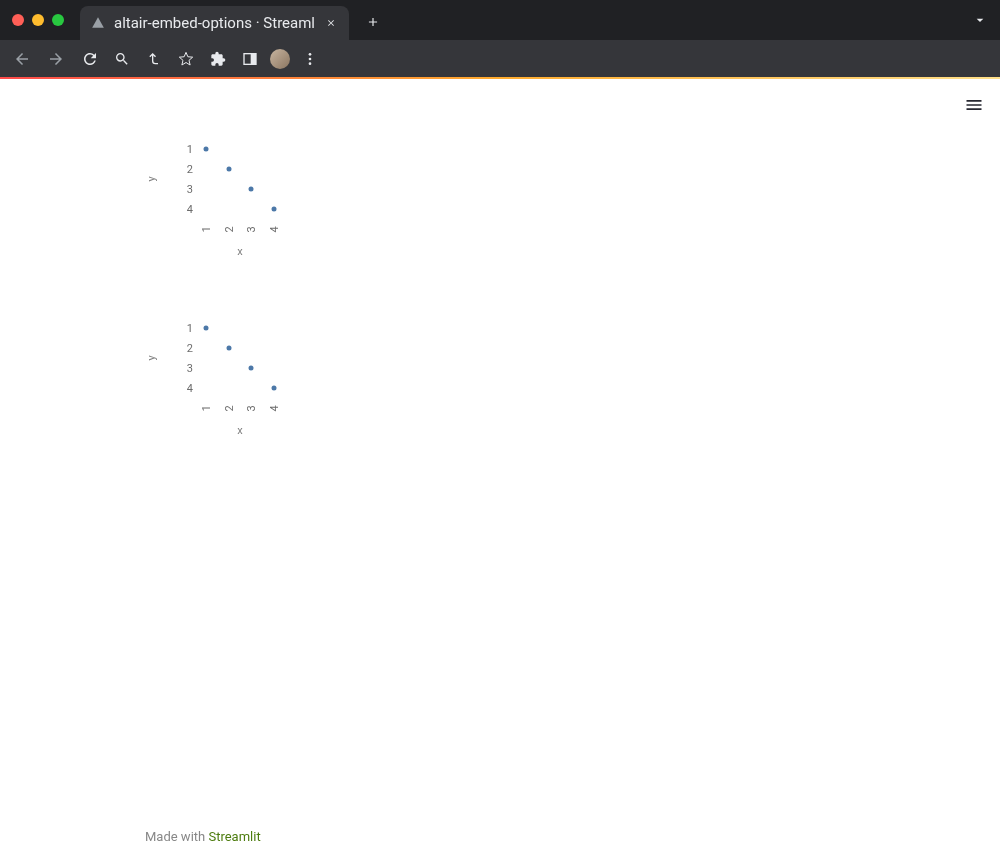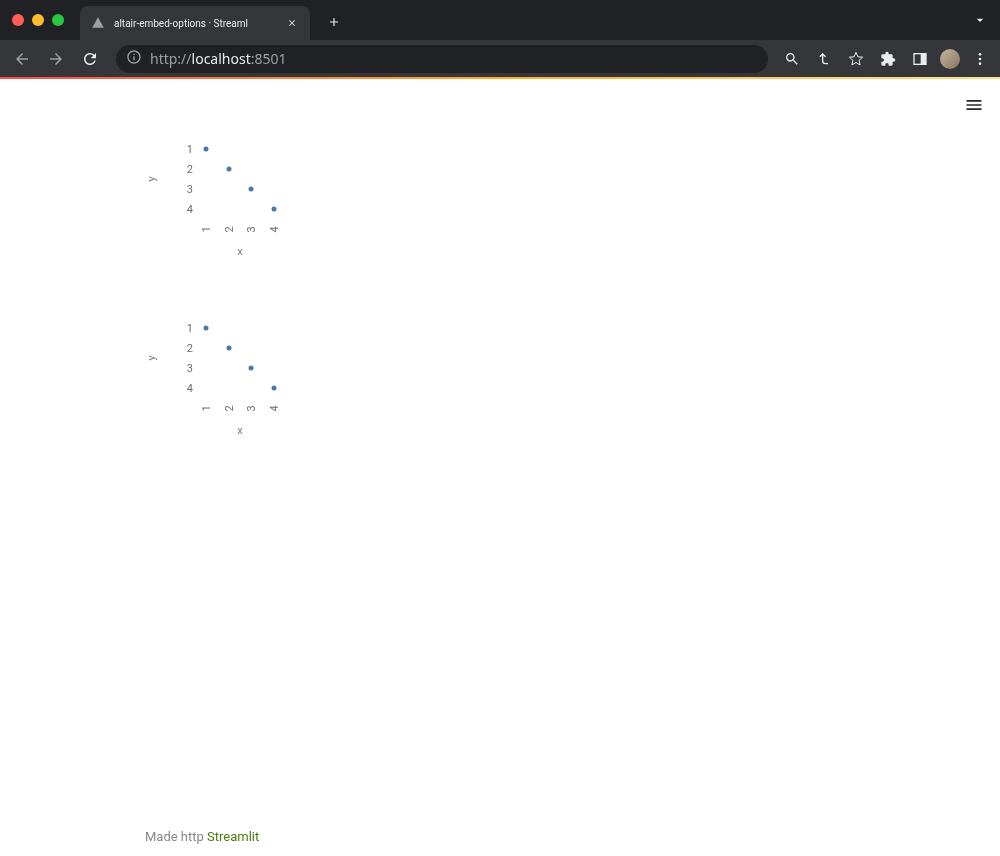--- a/index.html
+++ b/index.html
@@ -40,21 +40,21 @@
       background: #35363a;
       height: 34px;
       border-radius: 8px 8px 0 0;
       display: flex;
       align-items: center;
       padding: 0 10px;
       gap: 8px;
       min-width: 230px;
       margin-top: 6px;
       color: #e8eaed;
-      font-size: 10px;
+      font-size: 15px;
     }
     .tab-favicon {
       width: 16px;
       height: 16px;
       display: flex;
       align-items: center;
       justify-content: center;
       color: #9aa0a6;
     }
     .tab-title {
@@ -291,30 +291,20 @@
     <div class="nav-btn">
       <svg width="18" height="18" viewBox="0 0 24 24">
           <path d="M12 4l-1.41 1.41L16.17 11H4v2h12.17l-5.58 5.59L12 20l8-8z"></path>
         </svg>
     </div>
     <div class="nav-btn enabled">
       <svg width="18" height="18" viewBox="0 0 24 24">
           <path d="M17.65 6.35A7.958 7.958 0 0012 4c-4.42 0-8 3.58-8 8s3.58 8 8 8c3.73 0 6.84-2.55 7.73-6h-2.08A5.99 5.99 0 0112 18c-3.31 0-6-2.69-6-6s2.69-6 6-6c1.66 0 3.14.69 4.22 1.78L13 11h7V4l-2.35 2.35z"></path>
         </svg>
     </div>
-    <div class="url-bar">
-      <span>
-        <svg width="16" height="16" viewBox="0 0 24 24">
-            <path fill="#9aa0a6" d="M12 2C6.48 2 2 6.48 2 12s4.48 10 10 10 10-4.48 10-10S17.52 2 12 2zm0 18c-4.41 0-8-3.59-8-8s3.59-8 8-8 8 3.59 8 8-3.59 8-8 8zm-1-13h2v2h-2zm0 4h2v6h-2z"></path>
-          </svg>
-      </span>
-      <span class="url-text">
-        <span>http://</span><span class="host">localhost</span><span>:8501</span>
-      </span>
-    </div>
     <div class="toolbar-icons">
       <div class="toolbar-icon">
         <svg width="16" height="16" viewBox="0 0 24 24">
             <path d="M15.5 14h-.79l-.28-.27A6.471 6.471 0 0016 9.5 6.5 6.5 0 109.5 16c1.61 0 3.09-.59 4.23-1.57l.27.28v.79l5 4.99L20.49 19l-4.99-5zm-6 0C7.01 14 5 11.99 5 9.5S7.01 5 9.5 5 14 7.01 14 9.5 11.99 14 9.5 14z"></path>
           </svg>
       </div>
       <div class="toolbar-icon">
         <svg width="16" height="16" viewBox="0 0 24 24">
             <path d="M16 5l-1.41 1.41L17.17 9H9a5 5 0 00-5 5v4h2v-4a3 3 0 013-3h8.17l-2.58 2.59L16 15l5-5-5-5z" transform="rotate(-90 12 12)"></path>
           </svg>
@@ -397,15 +387,15 @@
           <div class="x-tick" style="left: 11.25px;">1</div>
           <div class="x-tick" style="left: 33.75px;">2</div>
           <div class="x-tick" style="left: 56.25px;">3</div>
           <div class="x-tick" style="left: 78.75px;">4</div>
         </div>
         <div class="x-label">x</div>
       </div>
     </div>
 
   <div class="footer">
-    <span>Made http </span><a href="#" class="footer-link">Streamlit</a>
+    <span>Made with </span><a href="#" class="footer-link">Streamlit</a>
   </div>
 </div>
 
 </body></html>

